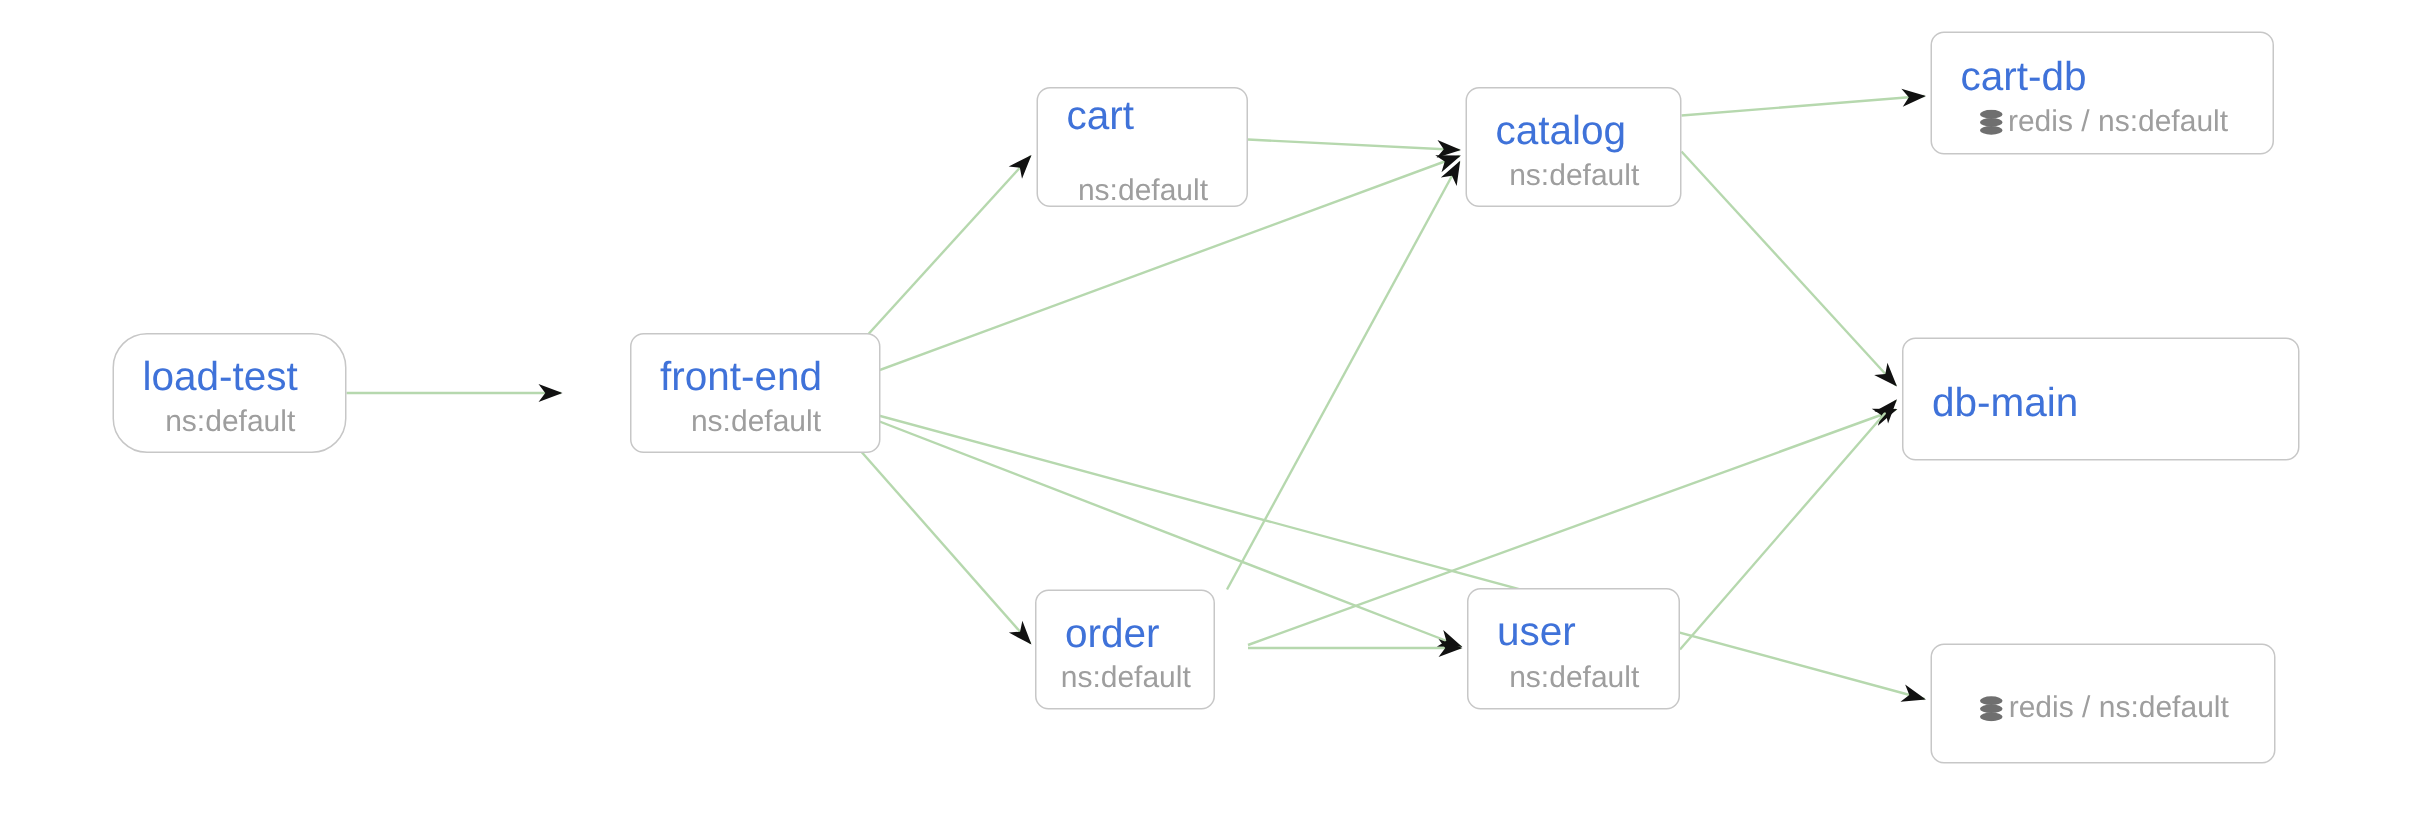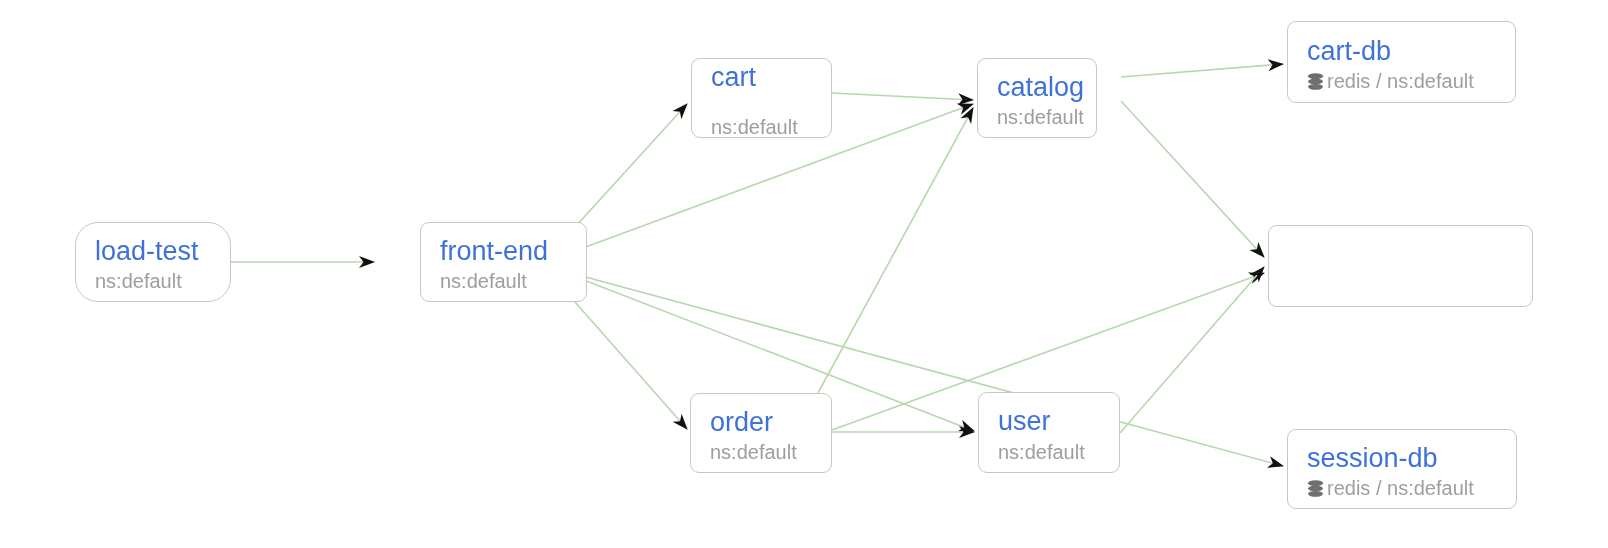--- a/index.html
+++ b/index.html
@@ -34,20 +34,21 @@
     white-space:nowrap;
   }
   .node-sub {
     font-size:20px;
     line-height:1.2;
     margin-top:2px;
     color:var(--subtitle-color,#9e9e9e);
     white-space:nowrap;
     display:flex;
     align-items:center;
+    justify-content:center;
   }
   .db-icon {
     width:17px; height:17px;
     margin-right:3px;
     flex:0 0 auto;
     display:inline-block;
   }
   .db-icon ellipse { fill:var(--db-icon-color,#6f6f6f); }
 </style>
 </head>
@@ -86,26 +87,26 @@
   <div class="node" style="left:378px; top:222px; width:167px; height:80px;margin-left:42px;">
     <div class="node-title">front-end</div>
     <div class="node-sub">ns:default</div>
   </div>
 
   <div class="node" style="left:691px; top:58px; width:141px; height:80px;gap:20px;">
     <div class="node-title">cart</div>
     <div class="node-sub">ns:default</div>
   </div>
 
-  <div class="node" style="left:977px; top:58px; width:120px; height:80px;">
+  <div class="node" style="left:977px; top:58px; width:144px; height:80px;">
     <div class="node-title">catalog</div>
     <div class="node-sub">ns:default</div>
   </div>
 
-  <div class="node" style="left:690px; top:393px; width:142px; height:80px;">
+  <div class="node" style="left:690px; top:393px; width:120px; height:80px;">
     <div class="node-title">order</div>
     <div class="node-sub">ns:default</div>
   </div>
 
   <div class="node" style="left:978px; top:392px; width:142px; height:81px;">
     <div class="node-title">user</div>
     <div class="node-sub">ns:default</div>
   </div>
 
   <div class="node" style="left:1287px; top:21px; width:229px; height:82px;">
@@ -114,24 +115,24 @@
       <svg class="db-icon" viewBox="0 0 14 14">
         <ellipse cx="7" cy="2.6" rx="6.2" ry="2.4"></ellipse>
         <ellipse cx="7" cy="7.0" rx="6.2" ry="2.4"></ellipse>
         <ellipse cx="7" cy="11.4" rx="6.2" ry="2.4"></ellipse>
       </svg>
       <span>redis / ns:default</span>
     </div>
   </div>
 
   <div class="node" style="left:1268px; top:225px; width:265px; height:82px;">
+    <div class="node-title">db-main</div>
   </div>
 
   <div class="node" style="left:1287px; top:429px; width:230px; height:80px;">
-    <div class="node-title">session-db</div>
     <div class="node-sub">
       <svg class="db-icon" viewBox="0 0 14 14">
         <ellipse cx="7" cy="2.6" rx="6.2" ry="2.4"></ellipse>
         <ellipse cx="7" cy="7.0" rx="6.2" ry="2.4"></ellipse>
         <ellipse cx="7" cy="11.4" rx="6.2" ry="2.4"></ellipse>
       </svg>
       <span>redis / ns:default</span>
     </div>
   </div>
 

